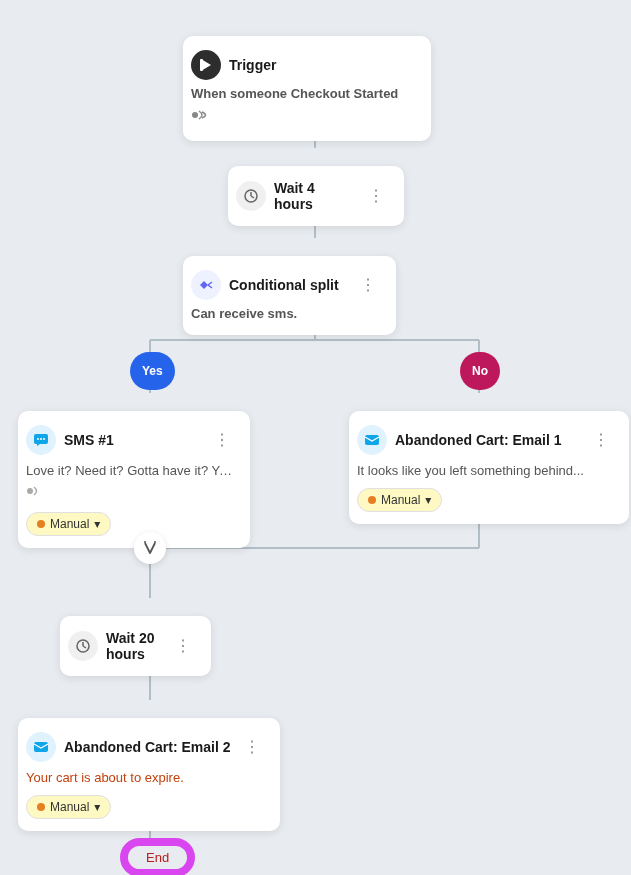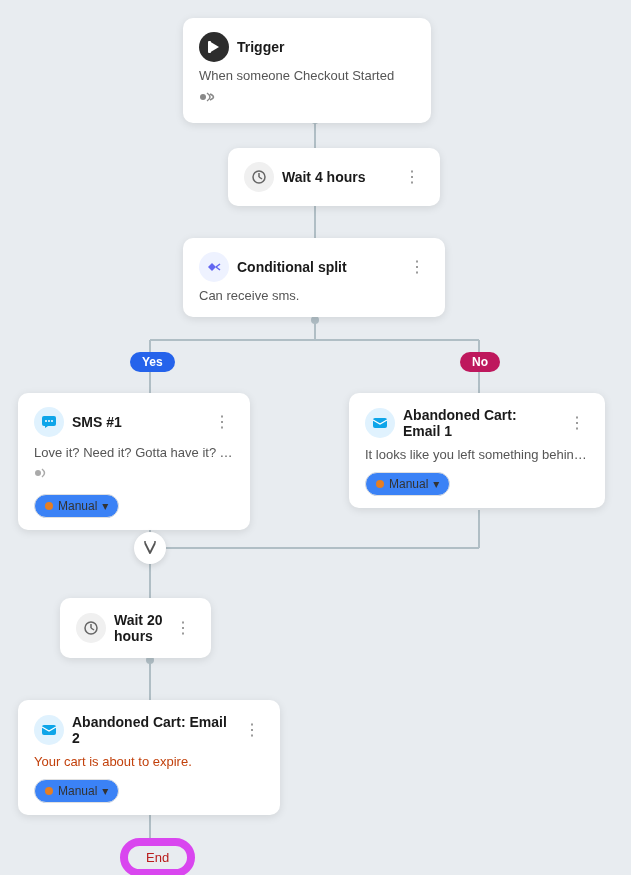--- a/index.html
+++ b/index.html
@@ -17,40 +17,42 @@
       width: 631px;
       height: 875px;
     }
 
     
     .card {
       position: absolute;
       background: #fff;
       border-radius: 10px;
       box-shadow: 0 2px 8px rgba(0,0,0,0.10);
-      padding: 14px 16px 14px 16px;
+      padding: 14px 16px 14px 8px;
+      margin-top: 18px;
     }
 
     .card-header {
       display: flex;
       align-items: center;
       gap: 8px;
     }
 
     .card-title {
       font-size: 14px;
       font-weight: 600;
       color: #1a1a1a;
       flex: 1;
     }
 
     .card-subtitle {
       font-size: 13px;
       color: #555;
       margin-top: 6px;
+      font-weight: bold;
     }
 
     .icon-circle {
       width: 30px;
       height: 30px;
       border-radius: 50%;
       display: flex;
       align-items: center;
       justify-content: center;
       flex-shrink: 0;
@@ -69,32 +71,32 @@
       border-radius: 4px;
       line-height: 1;
     }
 
     
     .badge {
       position: absolute;
       border-radius: 20px;
       font-size: 12px;
       font-weight: 600;
-      padding: 3px 12px;
+      padding: 12px 12px;
       color: #fff;
     }
     .badge-yes { background: #2563eb; }
     .badge-no { background: #be185d; }
 
     
     .manual-btn {
       display: inline-flex;
       align-items: center;
       gap: 5px;
-      background: #3b82f6;
+      background: #fef9c3;
       border: 1.5px solid #e0e0e0;
       border-radius: 20px;
       padding: 4px 10px;
       font-size: 12px;
       font-weight: 500;
       color: #333;
       cursor: pointer;
       margin-top: 10px;
     }
     .manual-btn .dot-orange {
@@ -187,35 +189,35 @@
     <div class="card-subtitle">When someone Checkout Started</div>
     <div style="margin-top:6px;">
       <svg width="20" height="16" viewBox="0 0 20 16" fill="none">
         <circle cx="4" cy="8" r="3" fill="#888"></circle>
         <path d="M8 4 Q14 8 8 12" stroke="#888" stroke-width="1.5" fill="none"></path>
         <path d="M11 5 Q18 8 11 11" stroke="#888" stroke-width="1.5" fill="none"></path>
       </svg>
     </div>
   </div>
 
-  <div class="card" style="left:228px; top:148px; width:212px;">
+  <div class="card" style="left:228px; top:148px; width:176px;">
     <div class="card-header">
       <div class="icon-circle icon-gray">
         <svg width="16" height="16" viewBox="0 0 16 16" fill="none">
           <circle cx="8" cy="8" r="6" stroke="#666" stroke-width="1.5" fill="none"></circle>
           <line x1="8" y1="4" x2="8" y2="8" stroke="#666" stroke-width="1.5"></line>
           <line x1="8" y1="8" x2="11" y2="10" stroke="#666" stroke-width="1.5"></line>
         </svg>
       </div>
       <span class="card-title">Wait 4 hours</span>
       <button class="menu-btn">⋮</button>
     </div>
   </div>
 
-  <div class="card" style="left:183px; top:238px; width:262px;">
+  <div class="card" style="left:183px; top:238px; width:213px;">
     <div class="card-header">
       <div class="icon-circle icon-gray" style="background:#eef2ff;">
         <svg width="16" height="16" viewBox="0 0 16 16" fill="none">
           <path d="M2 8 L6 4 L10 8 L6 12 Z" fill="#6366f1"></path>
           <line x1="10" y1="8" x2="14" y2="5" stroke="#6366f1" stroke-width="1.5"></line>
           <line x1="10" y1="8" x2="14" y2="11" stroke="#6366f1" stroke-width="1.5"></line>
         </svg>
       </div>
       <span class="card-title">Conditional split</span>
       <button class="menu-btn">⋮</button>
@@ -248,21 +250,21 @@
         <path d="M8 3 Q13 7 8 11" stroke="#aaa" stroke-width="1.5" fill="none"></path>
       </svg>
     </div>
     <button class="manual-btn">
       <span class="dot-orange"></span>
       <span>Manual</span>
       <span>▾</span>
     </button>
   </div>
 
-  <div class="card" style="left:349px; top:393px; width:256px; padding-bottom:12px;">
+  <div class="card" style="left:349px; top:393px; width:280px; padding-bottom:12px;">
     <div class="card-header">
       <div class="icon-circle" style="background:#e0f2fe;">
         <svg width="16" height="16" viewBox="0 0 16 16" fill="none">
           <rect x="1" y="3" width="14" height="10" rx="2" fill="#0ea5e9"></rect>
           <path d="M1 5 L8 9 L15 5" stroke="white" stroke-width="1.2" fill="none"></path>
         </svg>
       </div>
       <span class="card-title">Abandoned Cart: Email 1</span>
       <button class="menu-btn">⋮</button>
     </div>

